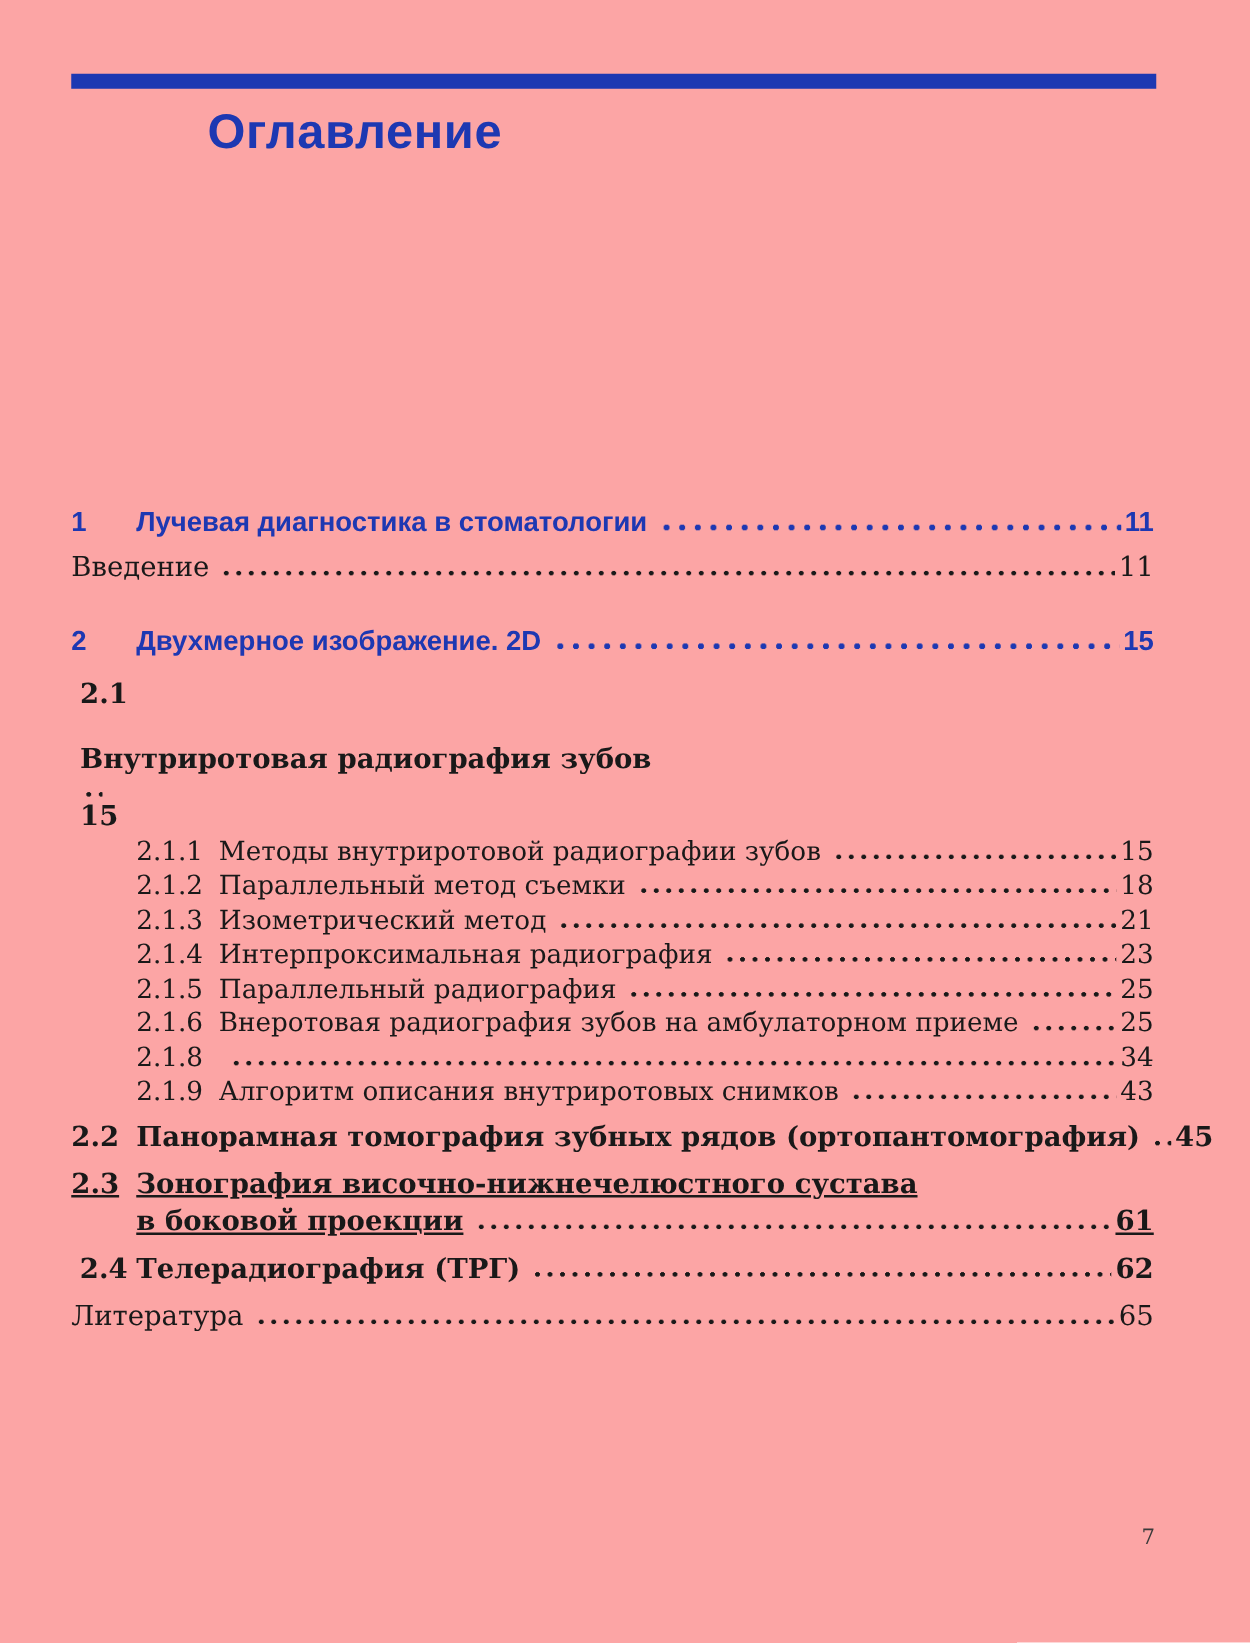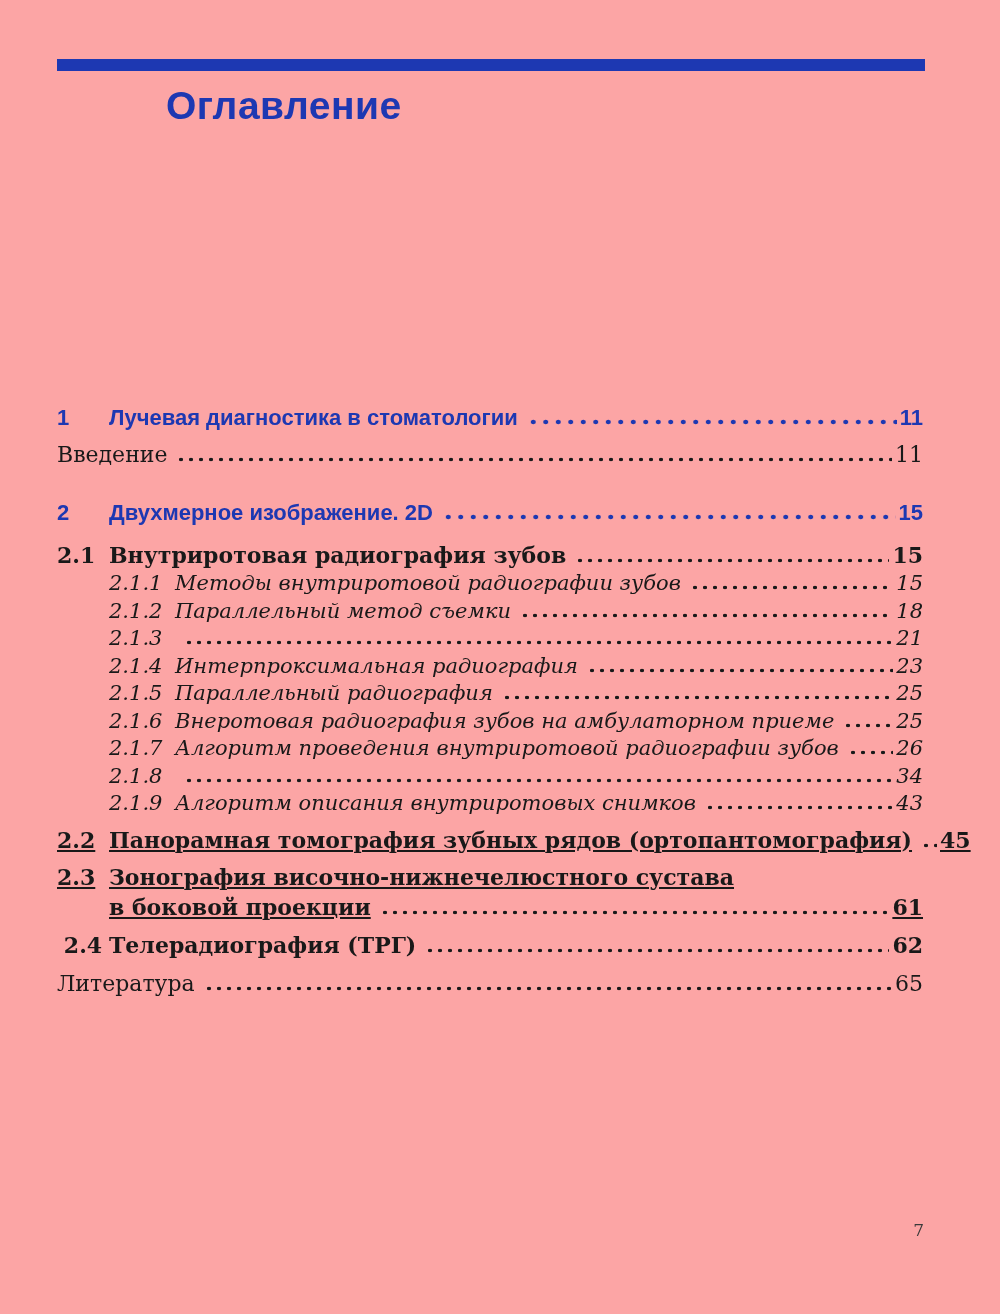--- a/index.html
+++ b/index.html
@@ -83,21 +83,20 @@
     font-weight: 700;
     font-size: 22px;
     line-height: 30px;
   }
   
   .row.sub {
     font-weight: 400;
     font-size: 21px;
     line-height: 27.5px;
     padding-left: 52px;
-    font-style: italic;
   }
   .row.sub .num {
     flex: 0 0 66px;
   }
   
   .row.plain {
     font-weight: 400;
     font-size: 22px;
     line-height: 28px;
   }
@@ -106,22 +105,22 @@
     flex: 1 1 auto;
     min-width: 0;
   }
   .stack .line2 {
     display: flex;
     align-items: baseline;
   }
   
   .m-intro   { margin-top: 9px; }
   .m-ch2     { margin-top: 30px; }
-  .m-s21     { margin-top: 13px; }
-  .m-s22     { margin-top: 7px; text-decoration: underline; }
+  .m-s21     { margin-top: 13px; flex-direction: column; }
+  .m-s22     { margin-top: 7px; }
   .m-s23     { margin-top: 7px; text-decoration: underline; }
   .m-s24     { margin-top: 8px; text-align: center; }
   .m-lit     { margin-top: 10px; }
   .folio {
     position: absolute;
     top: 1220px;
     right: 76px;
     font-family: "DejaVu Serif", serif;
     font-size: 17px;
     color: #3a3a3a;
@@ -174,20 +173,21 @@
 
     <div class="row sub">
       <span class="num">2.1.2</span>
       <span class="title">Параллельный метод съемки</span>
       <span class="leader"></span>
       <span class="page-ref">18</span>
     </div>
 
     <div class="row sub">
       <span class="num">2.1.3</span>
+      <span class="title">Изометрический метод</span>
       <span class="leader"></span>
       <span class="page-ref">21</span>
     </div>
 
     <div class="row sub">
       <span class="num">2.1.4</span>
       <span class="title">Интерпроксимальная радиография</span>
       <span class="leader"></span>
       <span class="page-ref">23</span>
     </div>
@@ -199,26 +199,20 @@
       <span class="page-ref">25</span>
     </div>
 
     <div class="row sub">
       <span class="num">2.1.6</span>
       <span class="title">Внеротовая радиография зубов на амбулаторном приеме</span>
       <span class="leader"></span>
       <span class="page-ref">25</span>
     </div>
 
-    <div class="row sub">
-      <span class="num">2.1.7</span>
-      <span class="title">Алгоритм проведения внутриротовой радиографии зубов</span>
-      <span class="leader"></span>
-      <span class="page-ref">26</span>
-    </div>
 
     <div class="row sub">
       <span class="num">2.1.8</span>
       <span class="leader"></span>
       <span class="page-ref">34</span>
     </div>
 
     <div class="row sub">
       <span class="num">2.1.9</span>
       <span class="title">Алгоритм описания внутриротовых снимков</span>

